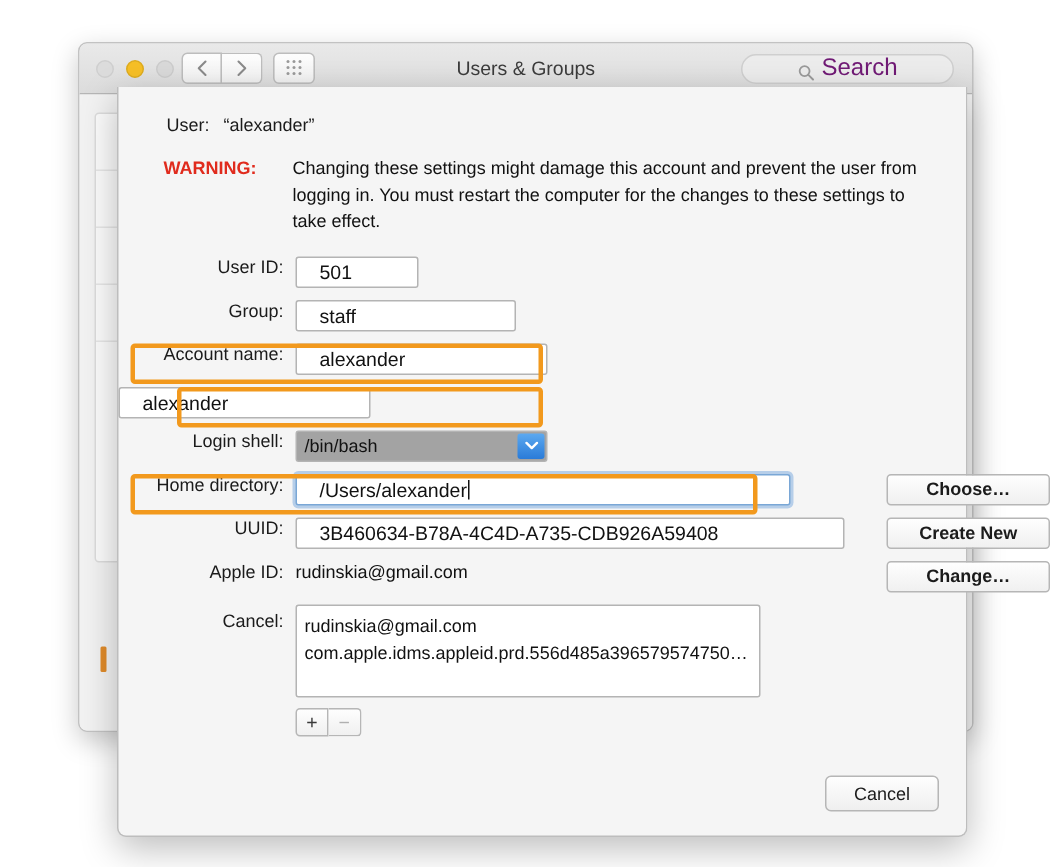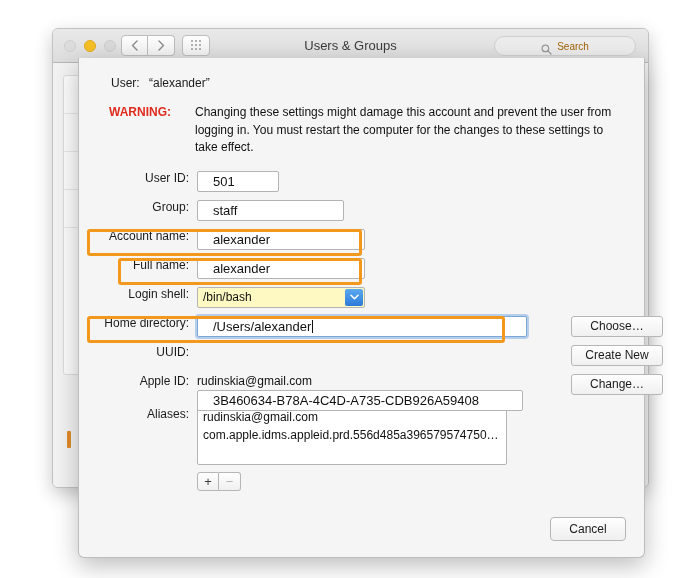--- a/index.html
+++ b/index.html
@@ -117,21 +117,21 @@
     height: 20px;
     background: #ececec;
     border: 1px solid #cfcfcf;
     border-radius: 10px;
     display: flex;
     align-items: center;
     justify-content: center;
     gap: 5px;
   }
   .search-ico { width: 11px; height: 11px; display: block; }
-  .search-ph { font-size: 10px; color: #a16207; }
+  .search-ph { font-size: 16px; color: #701a75; }
 
   
   .parent-body { position: relative; height: 426px; background: #f2f2f2; }
   .side-list {
     position: absolute;
     left: 10px; top: 12px;
     width: 24px; height: 300px;
     background: #fbfbfb;
     border: 1px solid #dcdcdc;
     border-radius: 3px;
@@ -234,21 +234,21 @@
     pointer-events: none;
   }
   .annot-acct { left: 8px;  top: 0px; width: 275px;  height: 27px; }
   .annot-full { left: 39px; top: 0px; width: 244px;  height: 27px; }
   .annot-home { left: 8px;  top: 0px; width: 418px;  height: 27px; }
 
   
   .combo {
     width: 168px;
     height: 21px;
-    background: #fef9c3;
+    background: #a3a3a3;
     border: 1px solid #b4b4b4;
     border-radius: 2px;
     display: flex;
     align-items: center;
     position: relative;
   }
   .combo-val { font-size: 12px; color: #111; padding-left: 5px; }
   .combo-arrow {
     position: absolute;
     right: 1px; top: 1px;
@@ -269,35 +269,36 @@
     box-shadow: 0 0 0 2px rgba(106,160,220,0.45);
   }
   .caret {
     display: inline-block;
     width: 1px;
     height: 13px;
     background: #111;
     margin-left: 1px;
   }
 
-  .f-uuid { width: 326px; margin-top: 45px; }
+  .f-uuid { width: 366px; }
 
   .sidebtn {
     position: absolute;
-    left: 492px;
-    width: 92px;
+    left: 512px;
+    width: 109px;
     height: 21px;
     background: linear-gradient(to bottom, #fefefe, #f0f0f0);
     border: 1px solid #b6b6b6;
     border-radius: 3px;
     font-size: 12px;
     color: #1b1b1b;
     display: flex;
     align-items: center;
     justify-content: center;
+    font-weight: bold;
   }
 
   .static-val {
     font-size: 12px;
     color: #111;
   }
 
   
   .alias-row { display: flex; margin-bottom: 0; }
   .alias-lbl {
@@ -460,21 +461,20 @@
         <div class="field f-group">staff</div>
       </div>
 
       <div class="row">
         <div class="lbl">Account name:</div>
         <div class="field f-acct">alexander</div>
         <div class="annot annot-acct"></div>
       </div>
 
       <div class="row">
-        <div class="lbl">Full name:</div>
         <div class="field f-full">alexander</div>
         <div class="annot annot-full"></div>
       </div>
 
       <div class="row">
         <div class="lbl">Login shell:</div>
         <div class="combo">
           <span class="combo-val">/bin/bash</span>
           <span class="combo-arrow">
             <svg width="9" height="6" viewBox="0 0 9 6">
@@ -500,21 +500,21 @@
         <div class="sidebtn">Create New</div>
       </div>
 
       <div class="row">
         <div class="lbl">Apple ID:</div>
         <div class="static-val">rudinskia@gmail.com</div>
         <div class="sidebtn">Change…</div>
       </div>
 
       <div class="alias-row">
-        <div class="alias-lbl">Aliases:</div>
+        <div class="alias-lbl">Cancel:</div>
         <div class="alias-box">
           <div class="alias-item">rudinskia@gmail.com</div>
           <div class="alias-item">com.apple.idms.appleid.prd.556d485a396579574750…</div>
         </div>
       </div>
 
       <div class="pm-wrap">
         <div class="pm-btn">+</div>
         <div class="pm-btn">−</div>
       </div>

